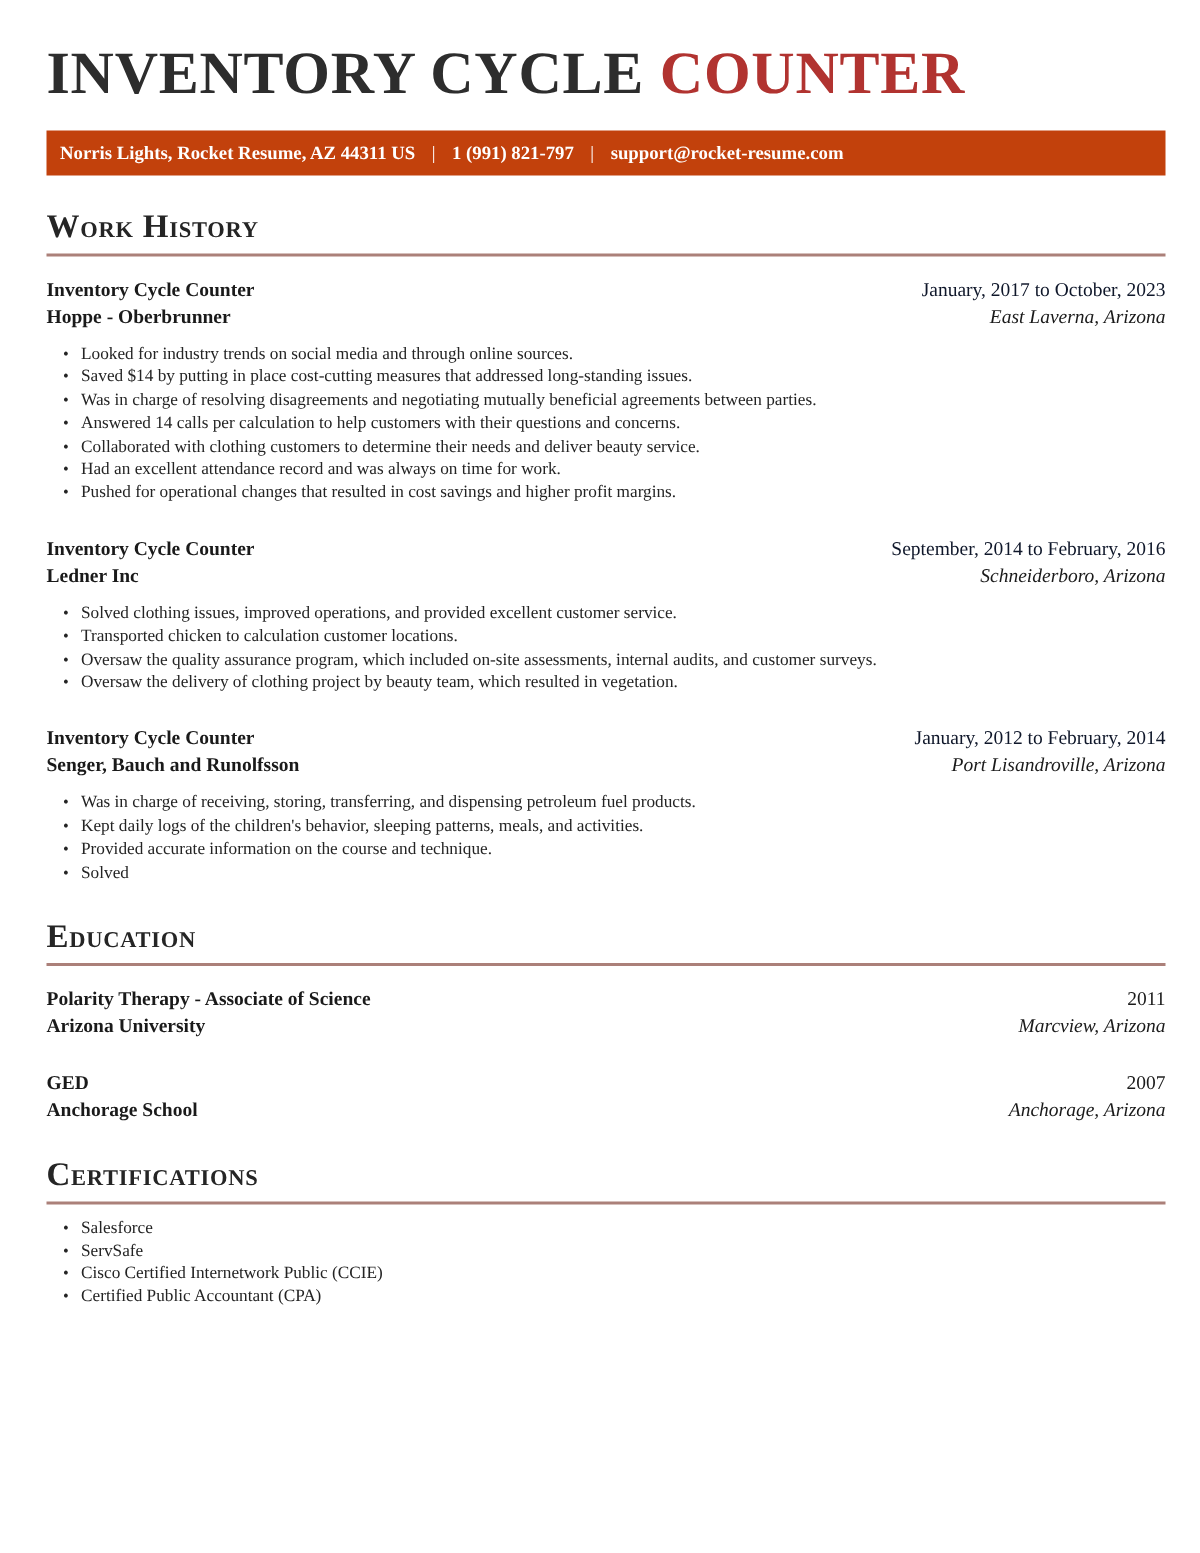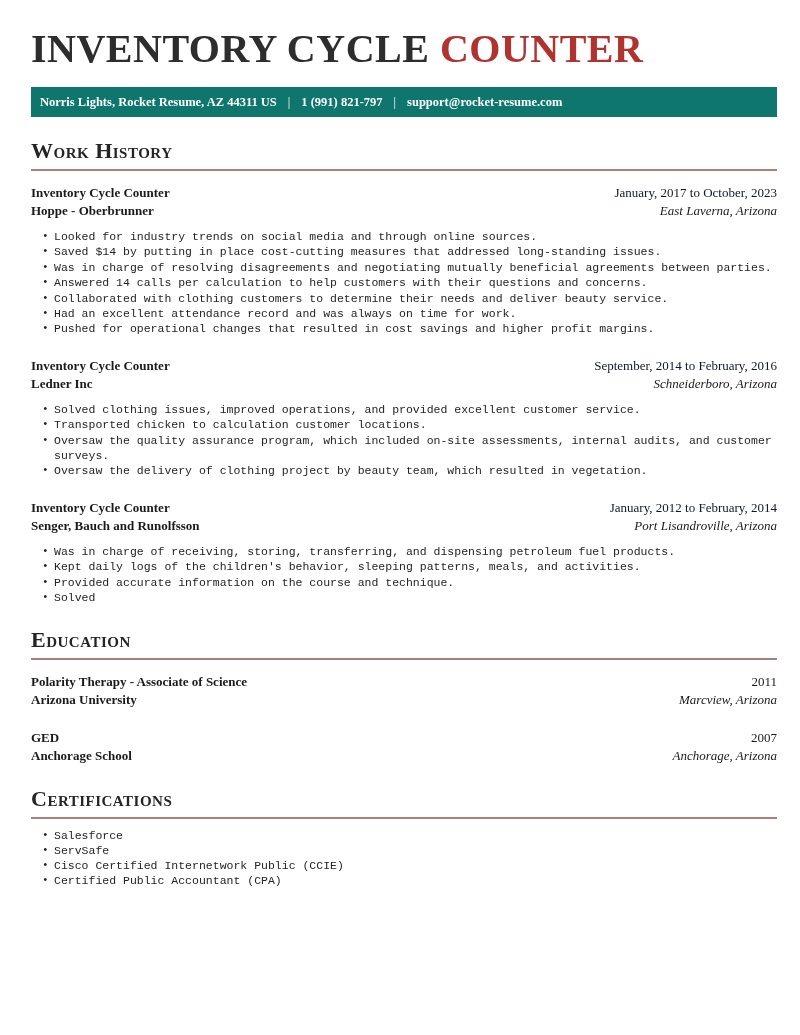--- a/index.html
+++ b/index.html
@@ -20,21 +20,21 @@
     font-weight: bold;
     color: #2d2d2d;
     letter-spacing: 0.5px;
     line-height: 1.05;
     white-space: nowrap;
   }
   .resume-title .accent { color: #b13330; }
 
   .contact-bar {
     margin-top: 17px;
-    background: #0f766e;
+    background: #c2410c;
     color: #ffffff;
     height: 30px;
     display: flex;
     align-items: center;
     padding: 0 9px;
     font-size: 12.5px;
     font-weight: bold;
     white-space: nowrap;
   }
   .contact-bar .sep { margin: 0 11px; font-weight: normal; }
@@ -66,21 +66,20 @@
   }
   .entry-row .left { font-weight: bold; color: #1a1a1a; }
   .entry-row .dates { color: #0f172a; }
   .entry-row .location { font-style: italic; color: #1a1a1a; }
   .entry-row .year { color: #1a1a1a; }
 
   ul.bullets {
     list-style: none;
     margin: 9px 0 7px 0;
     padding: 0;
-    font-family: Liberation Mono, monospace;
   }
   ul.bullets li {
     position: relative;
     padding-left: 23px;
     font-size: 11.5px;
     line-height: 15.4px;
     color: #242424;
   }
   ul.bullets li::before {
     content: "\2022";

